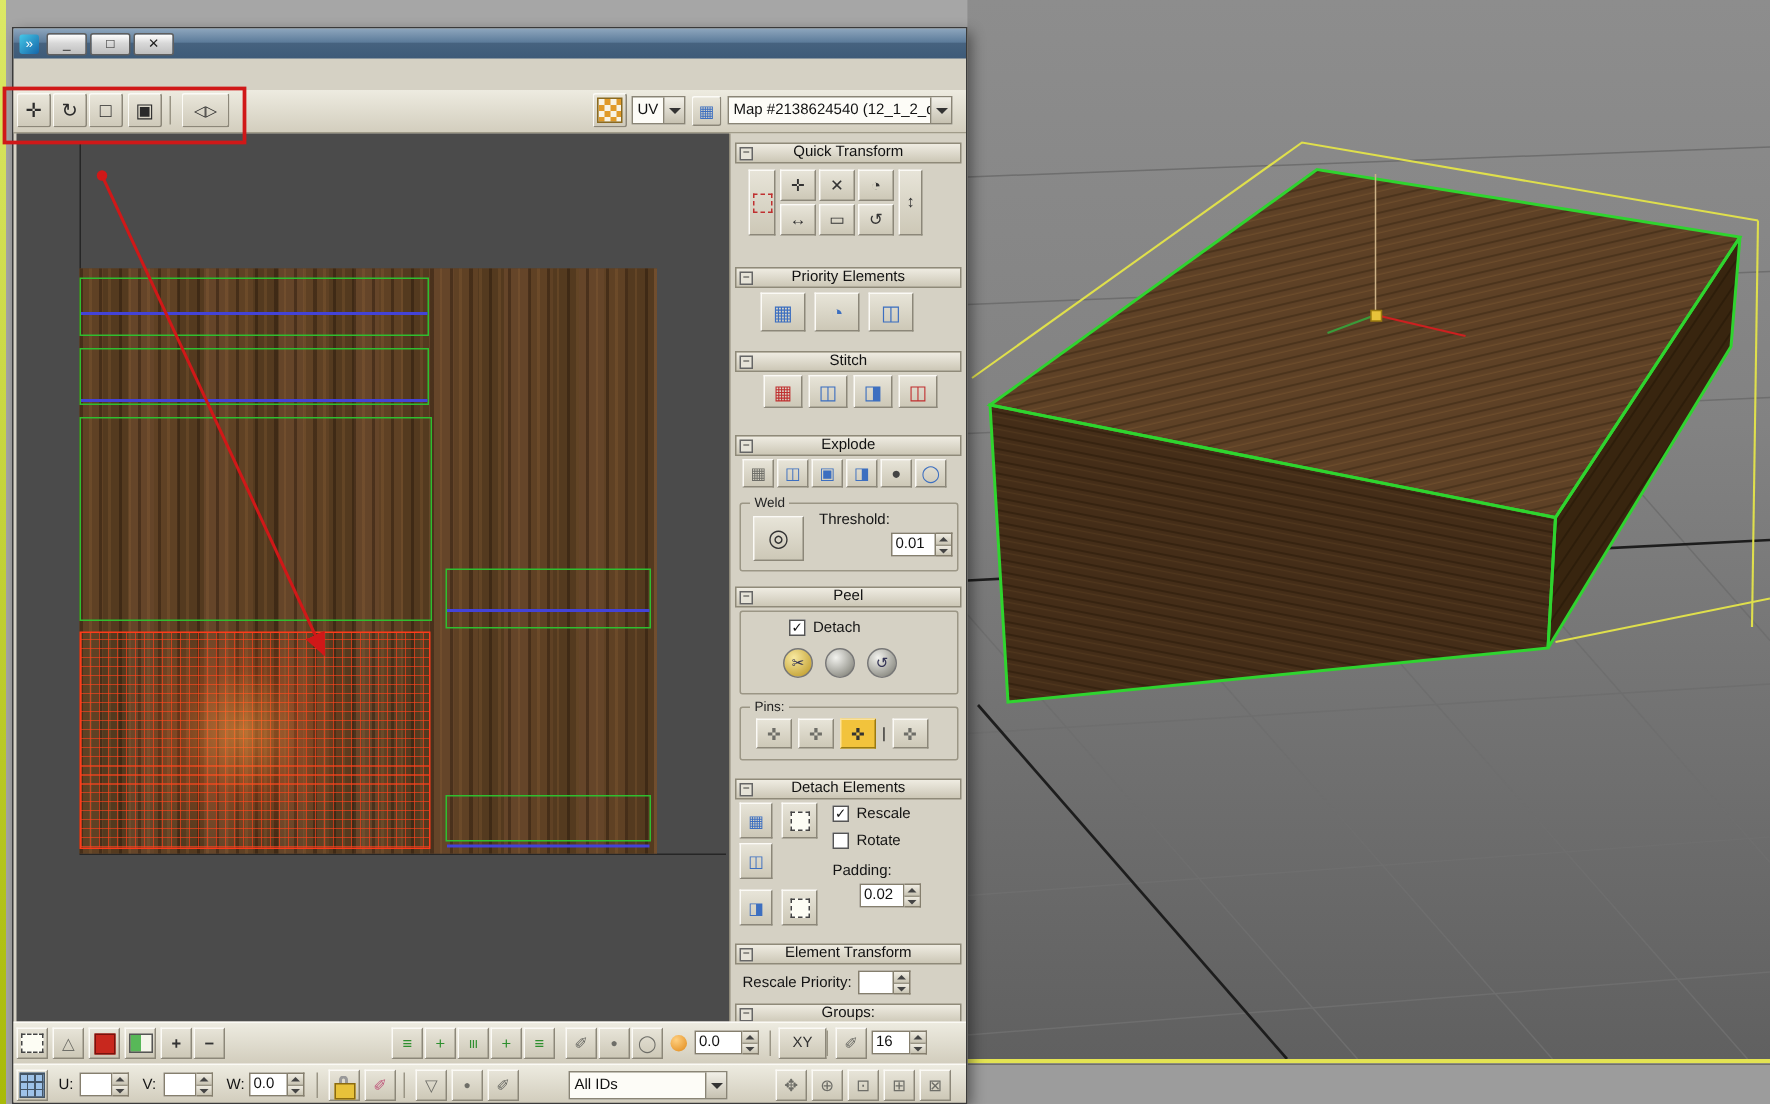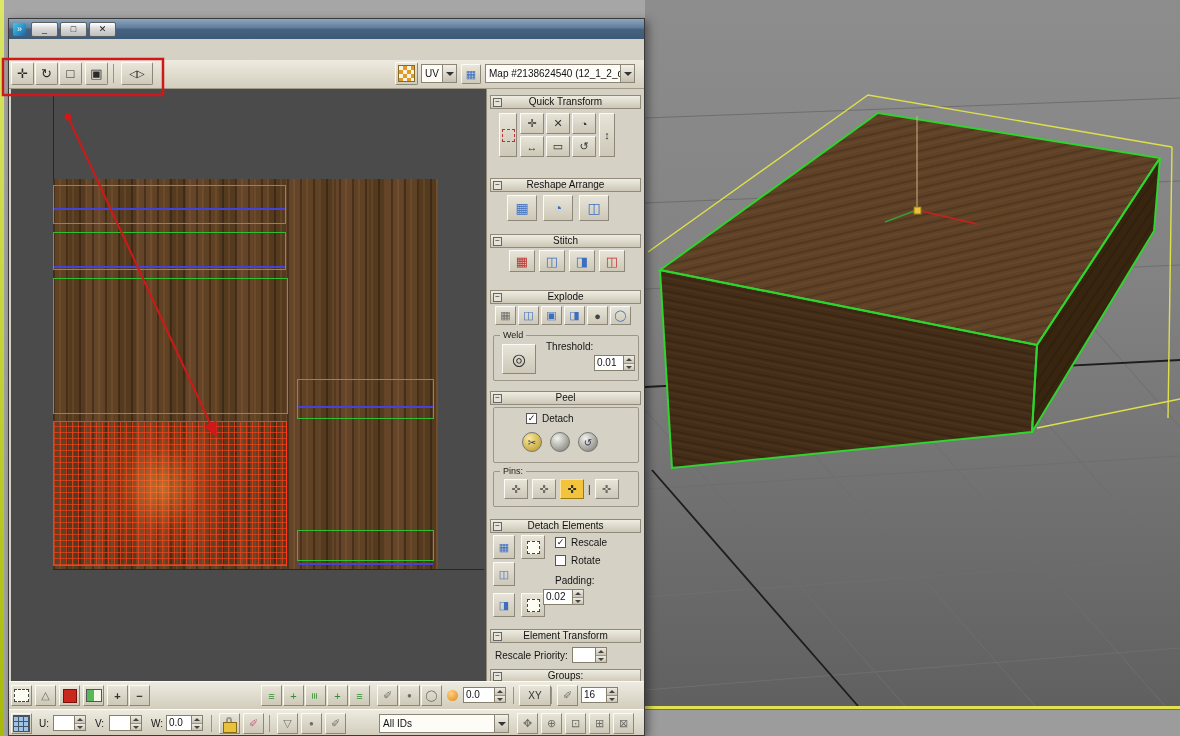--- a/index.html
+++ b/index.html
@@ -272,21 +272,21 @@
               <span>↺</span>
             </div>
         </div>
         <div class="sbtn" style="width:16px;height:44px;">
             <span>↕</span>
           </div>
       </div>
 
       <div class="hdr" style="top:89px;">
         <span class="hdr-minus">−</span>
-        <span>Reshape Arrange</span>
+        <span>Priority Elements</span>
       </div>
       <div style="position:absolute;left:20px;top:106px;display:flex;gap:6px;">
         <div class="sbtn" style="width:30px;height:26px;">
             <span class="blue" style="font-size:14px;">▦</span>
           </div>
         <div class="sbtn" style="width:30px;height:26px;">
             <span class="blue" style="font-size:14px;">◔</span>
           </div>
         <div class="sbtn" style="width:30px;height:26px;">
             <span class="blue" style="font-size:14px;">◫</span>
@@ -411,21 +411,21 @@
           </div>
         <div style="position:absolute;left:62px;top:2px;display:flex;gap:5px;align-items:center;">
           <span class="chk">✓</span>
           <span class="lbl">Rescale</span>
         </div>
         <div style="position:absolute;left:62px;top:20px;display:flex;gap:5px;align-items:center;">
           <span class="chk"></span>
           <span class="lbl">Rotate</span>
         </div>
         <span class="lbl" style="position:absolute;left:62px;top:40px;">Padding:</span>
-        <div class="spin" style="position:absolute;left:50px;top:54px;">
+        <div class="spin" style="position:absolute;left:80px;top:54px;">
           <span class="spin-val" style="width:30px;">0.02</span>
           <span class="spin-ar">
               <i class="up"></i>
               <i class="dn"></i>
             </span>
         </div>
       </div>
 
       <div class="hdr" style="top:540px;">
         <span class="hdr-minus">−</span>
@@ -557,21 +557,21 @@
       <div class="b-sep" style="left:260px;"></div>
       <div class="b-ic sbtn" style="left:268px;">
           <span class="gray">▽</span>
         </div>
       <div class="b-ic sbtn" style="left:292px;">
           <span class="gray" style="font-size:8px;">●</span>
         </div>
       <div class="b-ic sbtn" style="left:316px;">
           <span class="gray">✐</span>
         </div>
-      <div class="combo" style="left:370px;width:130px;top:4px;">
+      <div class="combo" style="left:370px;width:106px;top:4px;">
         <span class="combo-val">All IDs</span>
         <span class="combo-ar"></span>
       </div>
       <div class="b-ic sbtn" style="left:508px;">
           <span class="gray">✥</span>
         </div>
       <div class="b-ic sbtn" style="left:532px;">
           <span class="gray">⊕</span>
         </div>
       <div class="b-ic sbtn" style="left:556px;">

